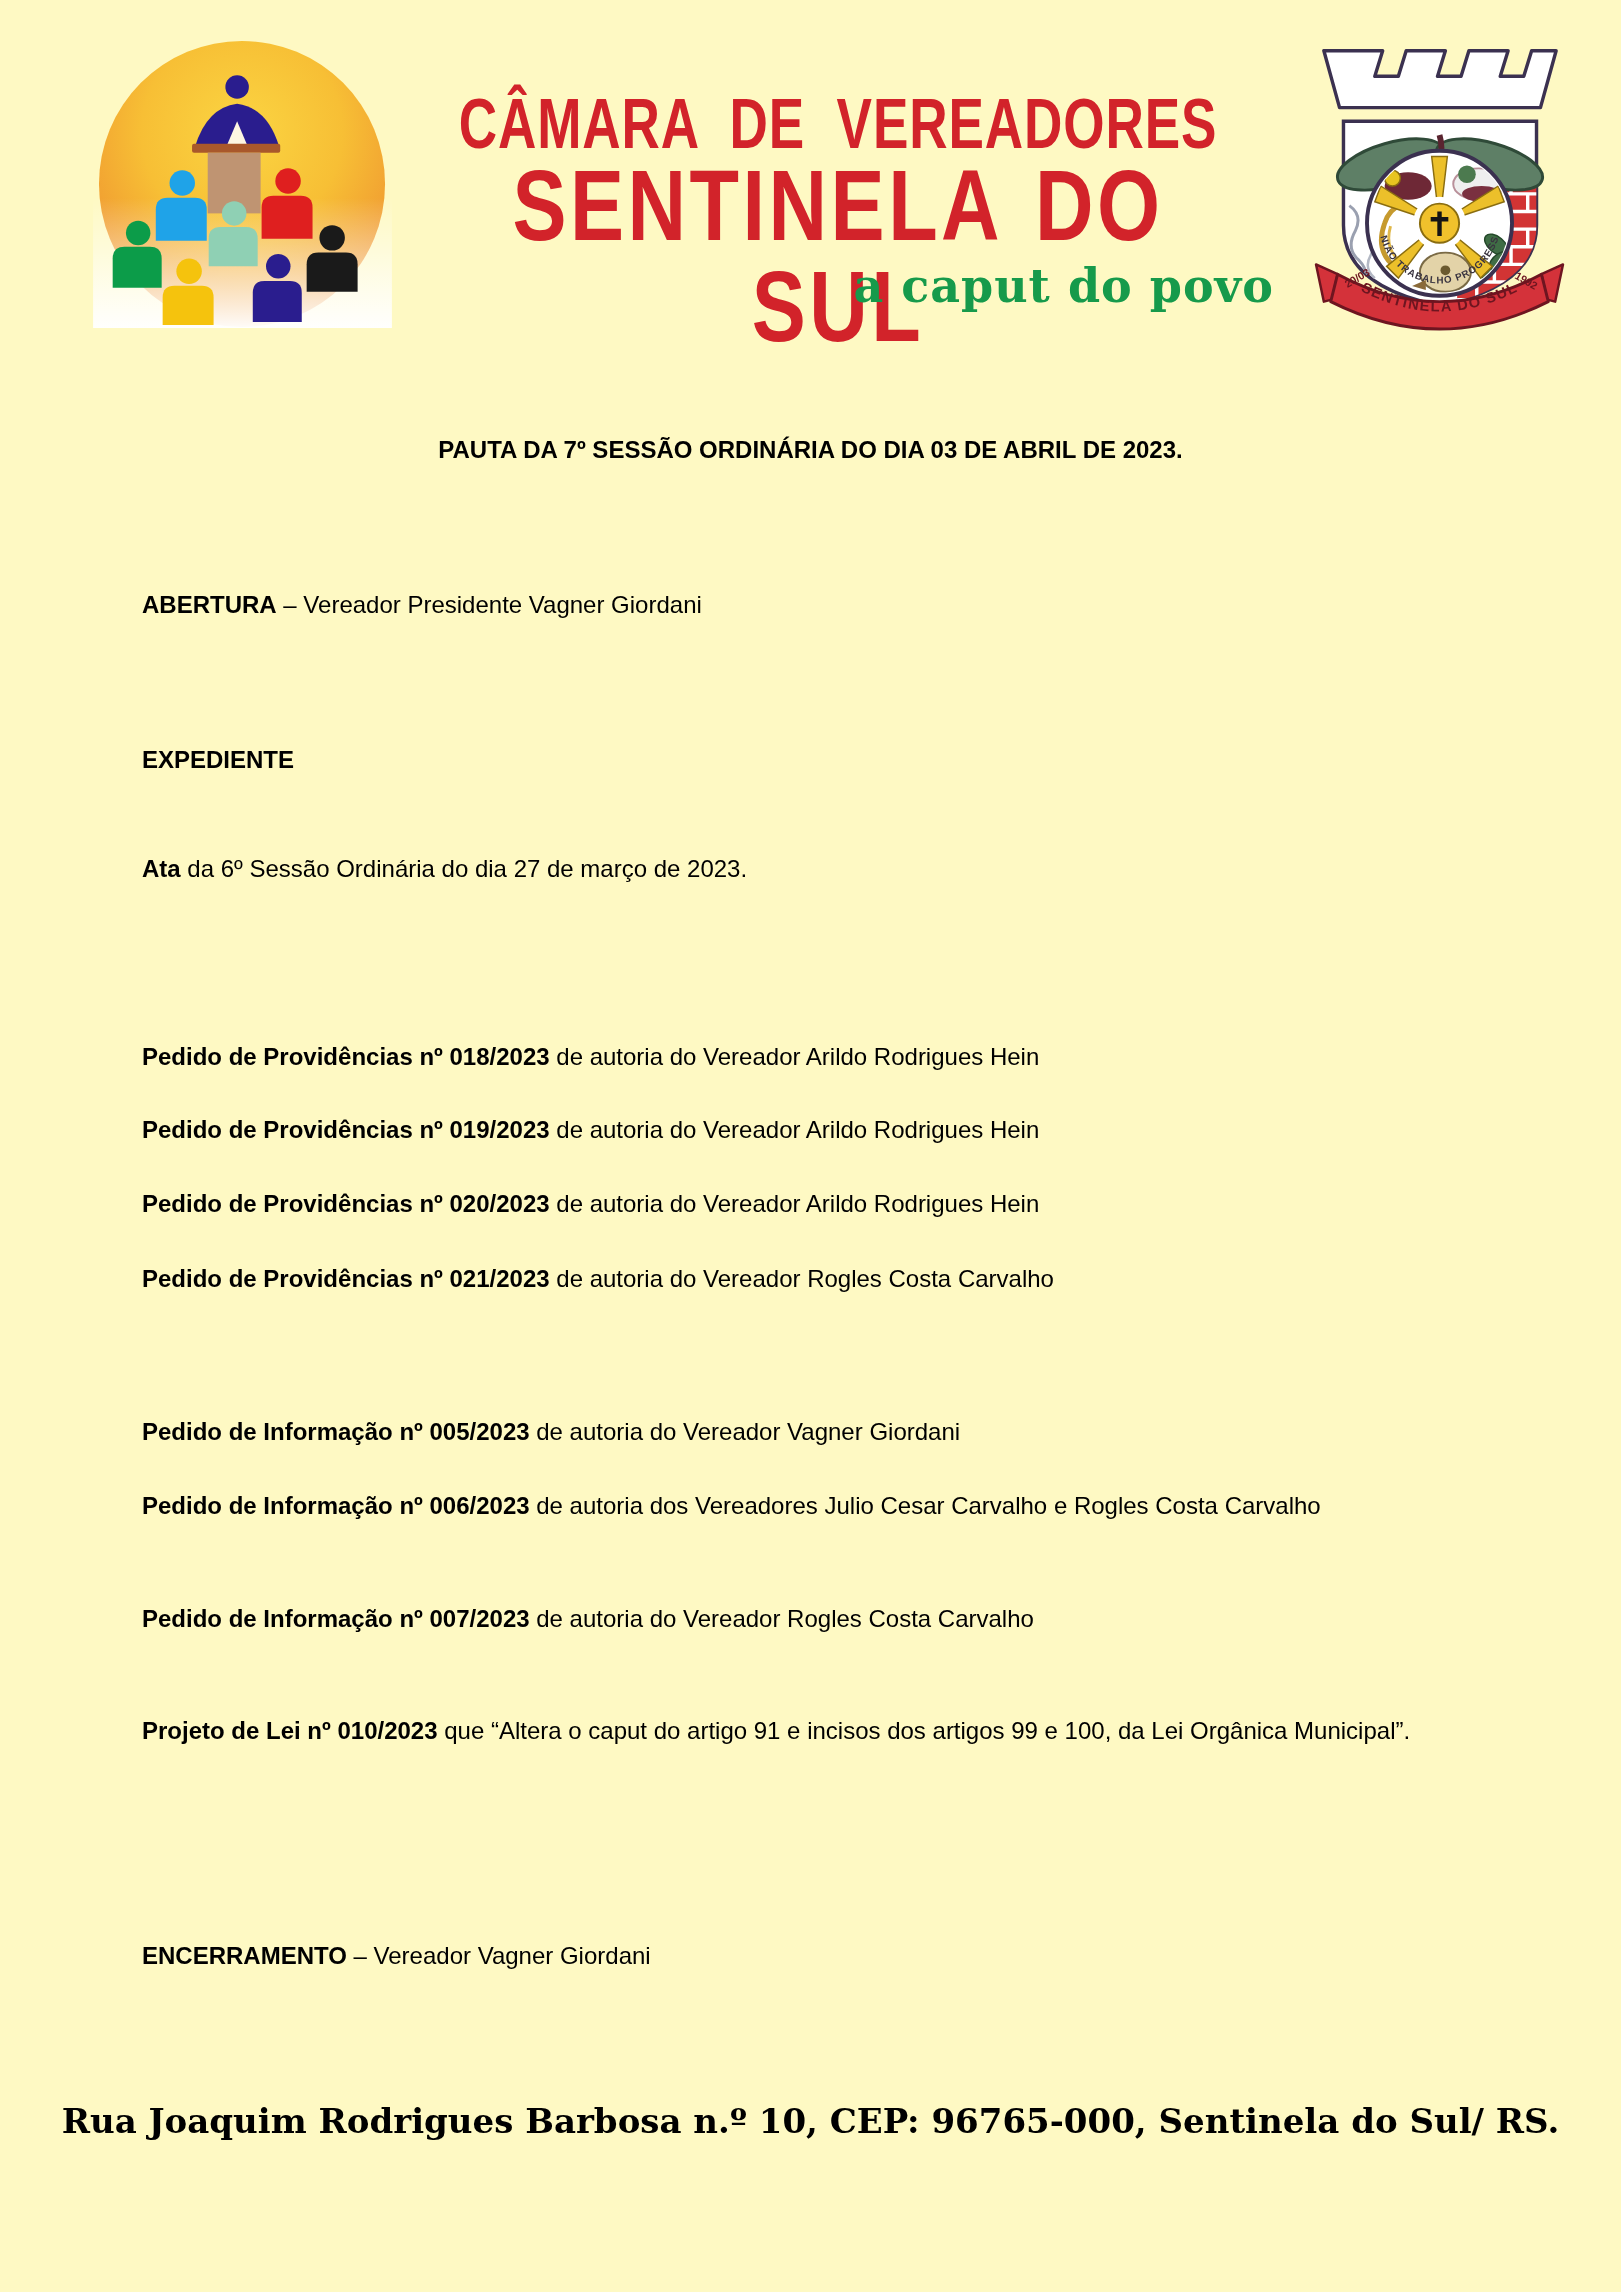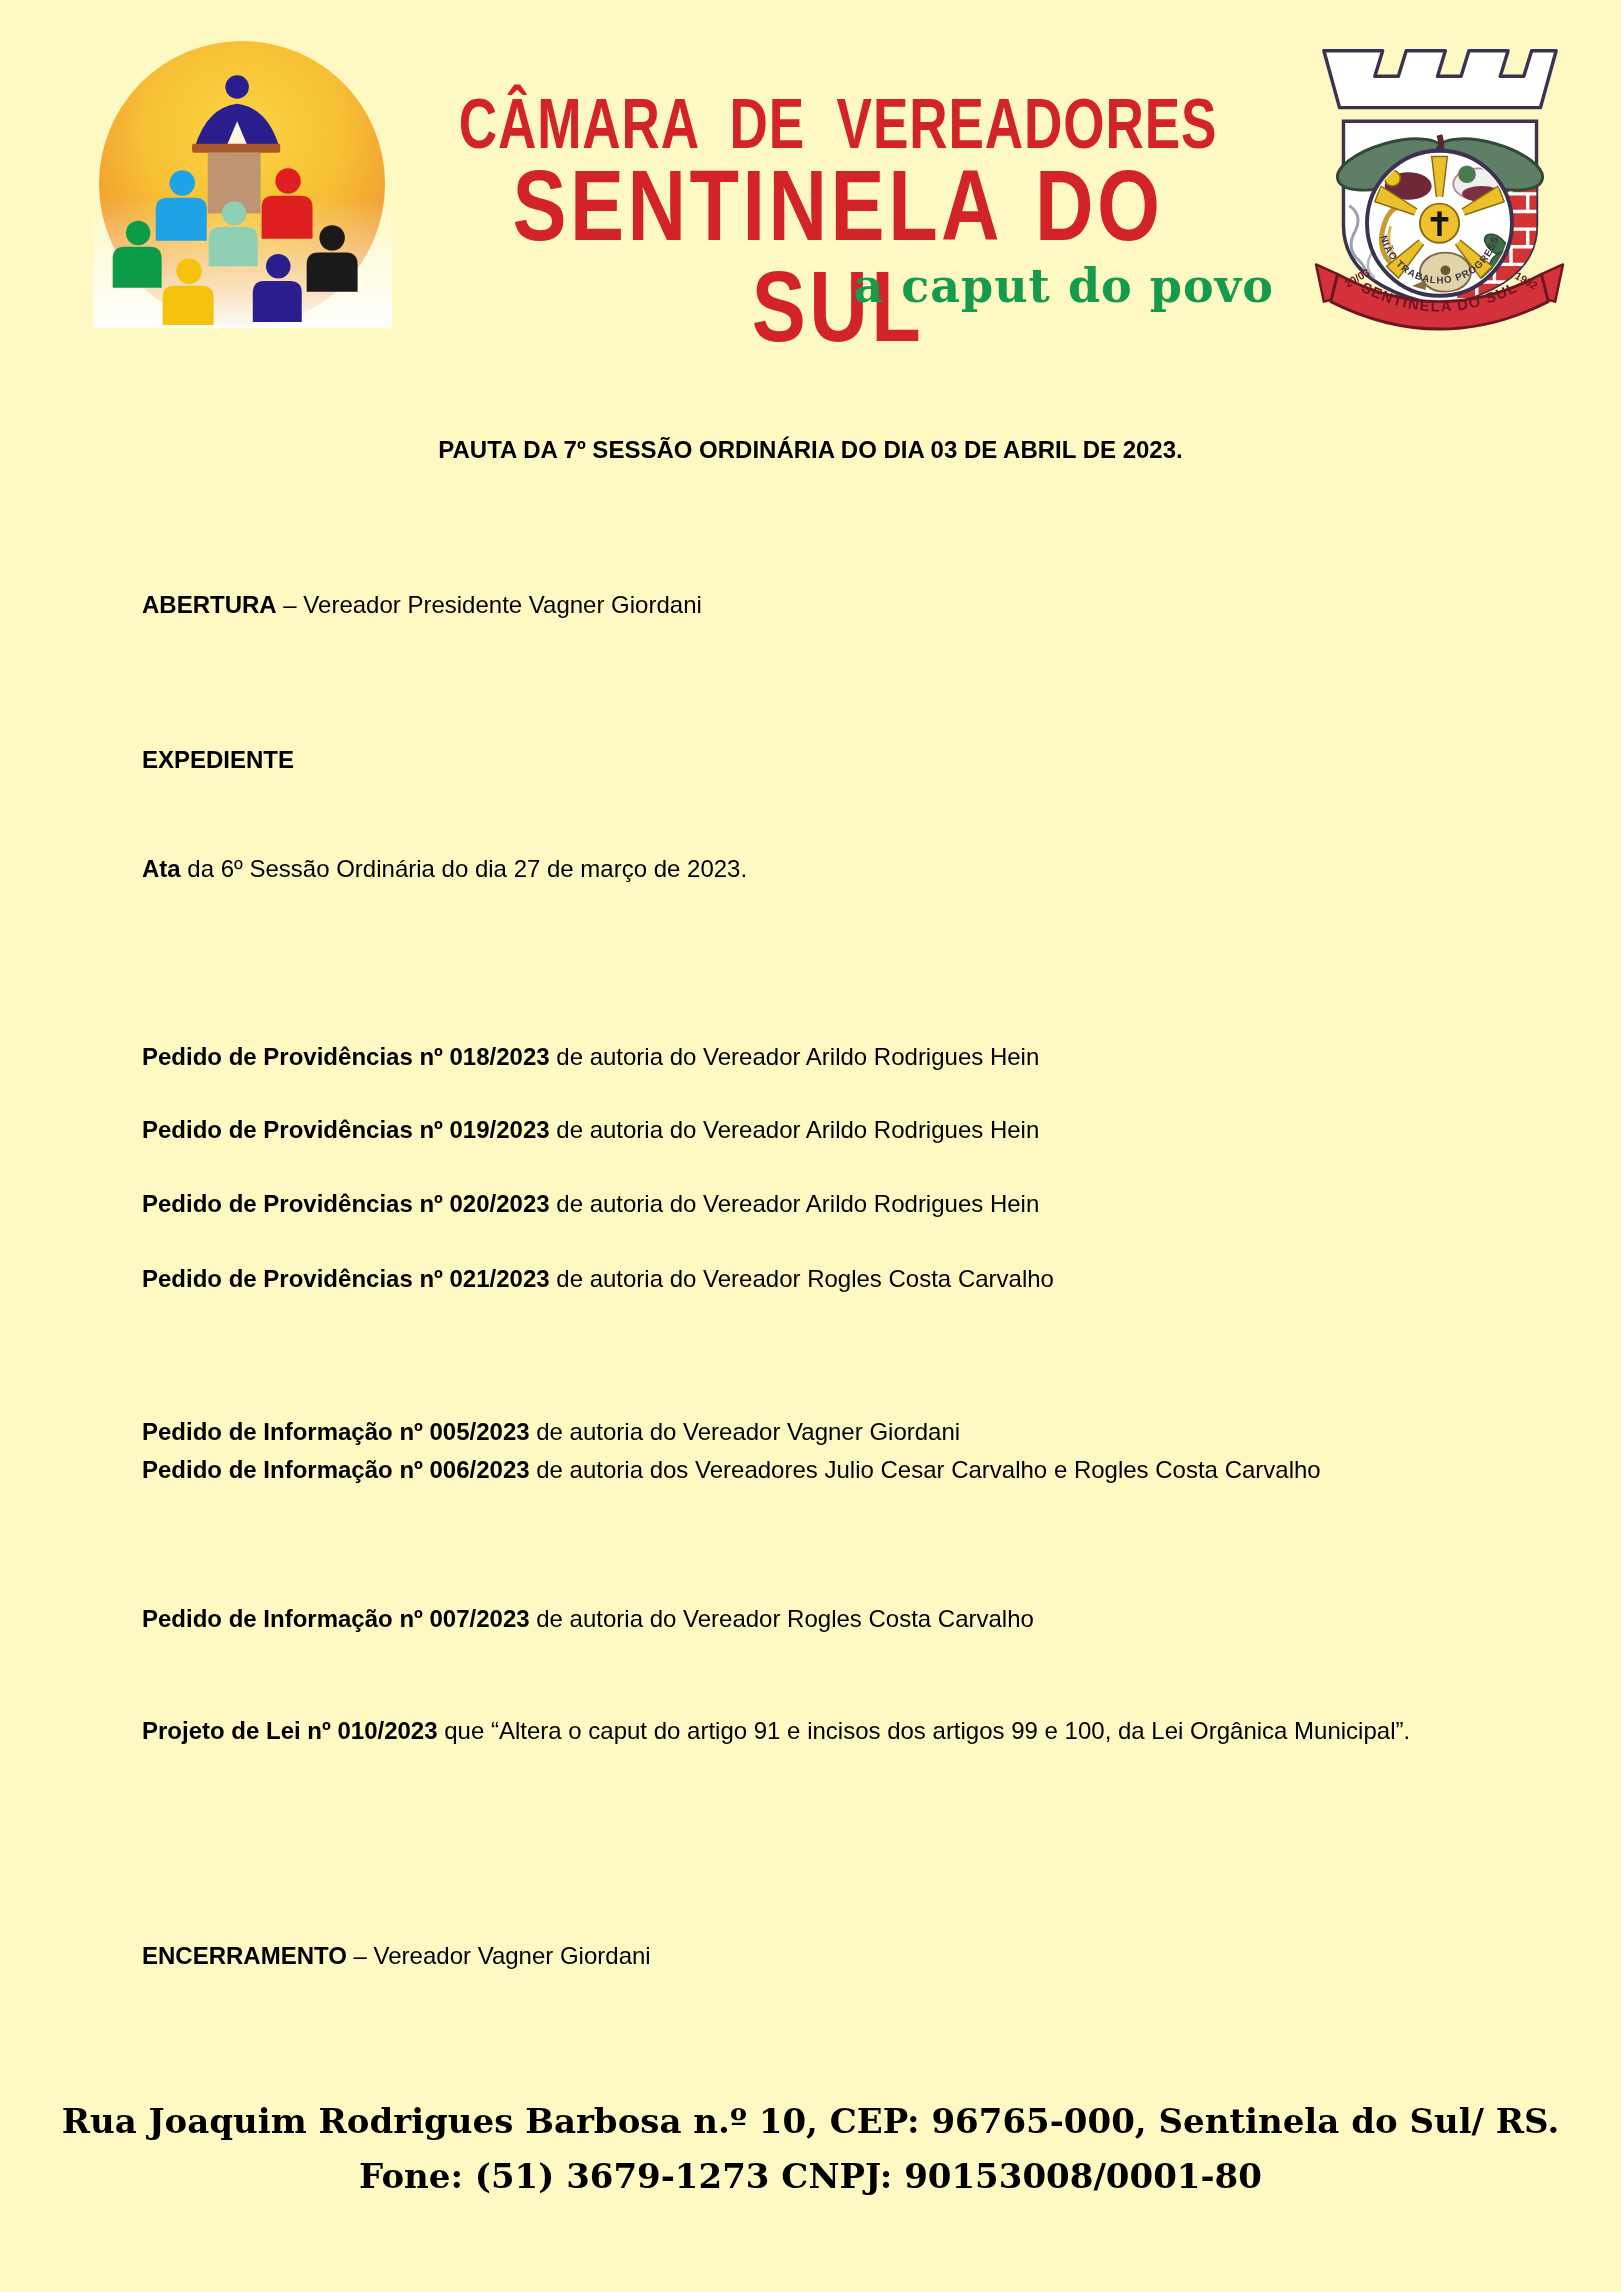--- a/index.html
+++ b/index.html
@@ -213,28 +213,27 @@
     <p class="para" style="top:1038px"><b>Pedido de Providências nº 018/2023</b><span> de autoria do Vereador Arildo Rodrigues Hein</span></p>
 
     <p class="para" style="top:1111px"><b>Pedido de Providências nº 019/2023</b><span> de autoria do Vereador Arildo Rodrigues Hein</span></p>
 
     <p class="para" style="top:1185px"><b>Pedido de Providências nº 020/2023</b><span> de autoria do Vereador Arildo Rodrigues Hein</span></p>
 
     <p class="para" style="top:1260px"><b>Pedido de Providências nº 021/2023</b><span> de autoria do Vereador Rogles Costa Carvalho</span></p>
 
     <p class="para" style="top:1413px"><b>Pedido de Informação nº 005/2023</b><span> de autoria do Vereador Vagner Giordani</span></p>
 
-    <p class="para justify" style="top:1451px"><b>Pedido de Informação nº 006/2023</b><span> de autoria dos Vereadores Julio Cesar Carvalho e Rogles Costa Carvalho</span></p>
+    <p class="para justify" style="top:1487px"><b>Pedido de Informação nº 006/2023</b><span> de autoria dos Vereadores Julio Cesar Carvalho e Rogles Costa Carvalho</span></p>
 
     <p class="para" style="top:1600px"><b>Pedido de Informação nº 007/2023</b><span> de autoria do Vereador Rogles Costa Carvalho</span></p>
 
     <p class="para" style="top:1712px"><b>Projeto de Lei nº 010/2023</b><span> que “Altera o caput do artigo 91 e incisos dos artigos 99 e 100, da Lei Orgânica Municipal”.</span></p>
 
     <p class="para" style="top:1937px"><b>ENCERRAMENTO</b><span> – Vereador Vagner Giordani</span></p>
   </main>
 
   <footer class="footer">
     <div>Rua Joaquim Rodrigues Barbosa n.º 10, CEP: 96765-000, Sentinela do Sul/ RS.</div>
-    <div>Fone: (51) 3679-1273 CNPJ: 90153008/0001-80</div>
   </footer>
 
 </div>
 
 
 </body></html>

